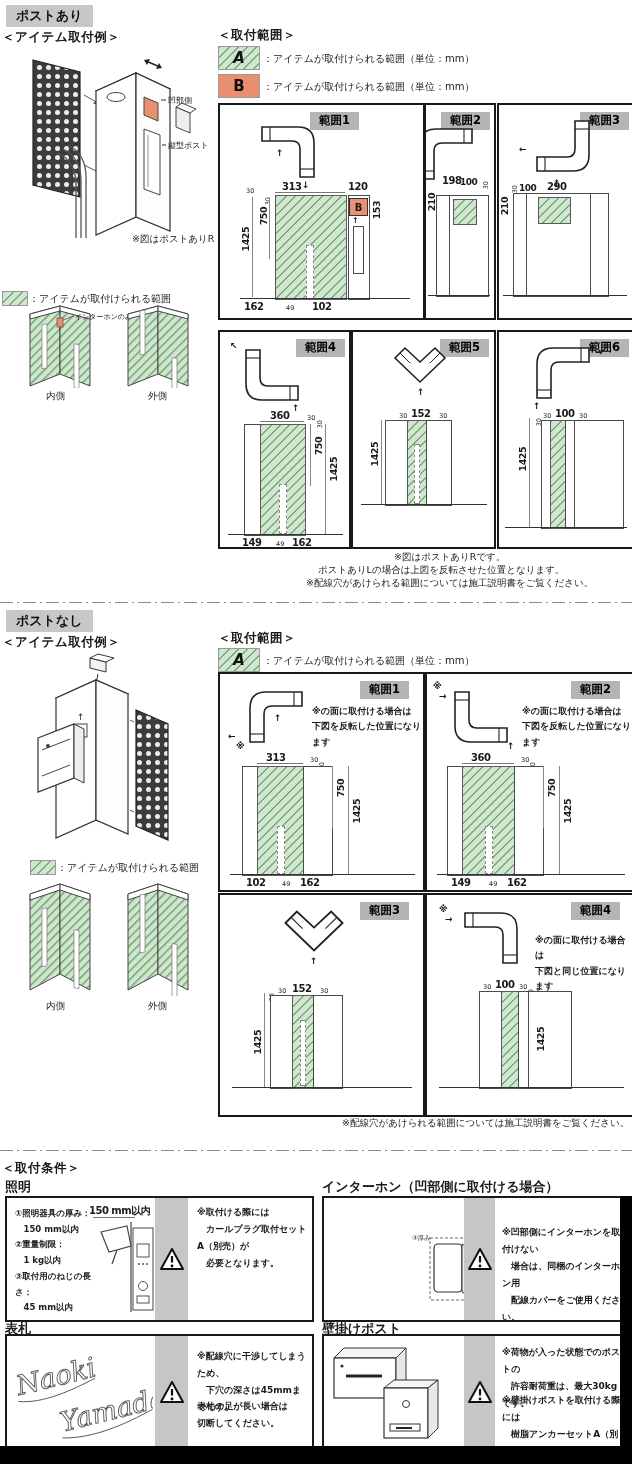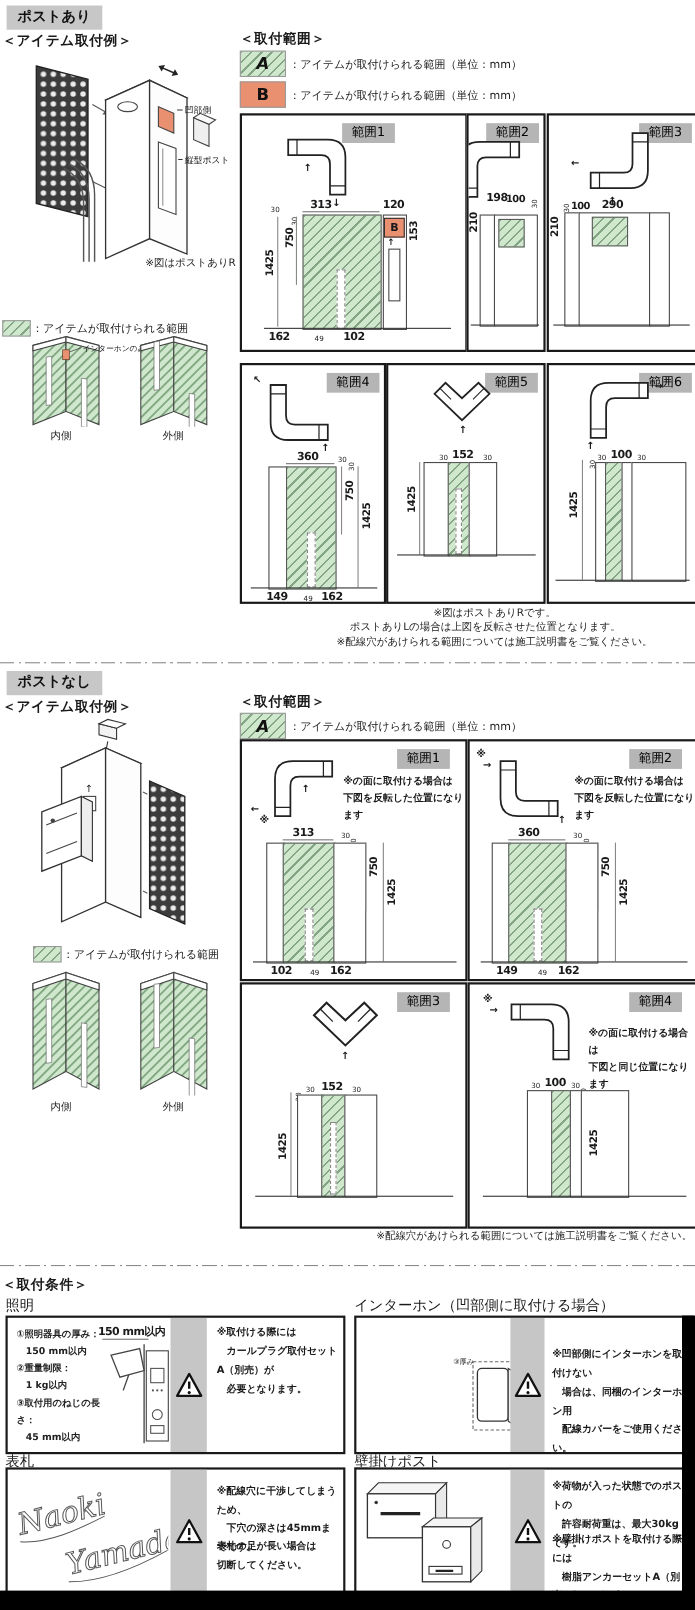--- a/index.html
+++ b/index.html
@@ -6,39 +6,39 @@
   .page{position:relative;width:632px;height:1464px;background:#fff;overflow:hidden;
         font-family:"DejaVu Sans","Liberation Sans",sans-serif;color:#1a1a1a}
   .abs{position:absolute}
   .badge{position:absolute;background:#c7c7c7;color:#111;font-weight:bold;font-size:13px;padding:3px 10px;line-height:1.2}
   .stitle{position:absolute;font-weight:bold;font-size:12.5px;letter-spacing:.5px}
   .leg-swatch{position:absolute;display:flex;align-items:center;justify-content:center;
               font-weight:bold;font-style:italic;font-size:15px;color:#111;border:1px solid #9a9a9a}
   .hatch{background-color:#cfe8cd;background-image:repeating-linear-gradient(135deg,rgba(70,110,70,.55) 0 1.4px,rgba(0,0,0,0) 1.4px 6.5px)}
   .leg-text{position:absolute;font-size:10px;white-space:nowrap}
   .rbox{position:absolute;background:#fff;border:2px solid #191919;overflow:hidden}
-  .rtag{position:absolute;top:7px;background:#b5b5b5;color:#000;font-weight:normal;font-size:11.5px;padding:2px 9px;line-height:1.2}
+  .rtag{position:absolute;top:7px;background:#b5b5b5;color:#000;font-weight:bold;font-size:11.5px;padding:2px 9px;line-height:1.2}
   .wall{position:absolute;border:1px solid #4a4a4a;background:#fff}
   .grect{position:absolute;border:1px solid #5a5a5a}
   .ground{position:absolute;border-top:1.5px solid #333}
   .dimb{position:absolute;font-size:10px;font-weight:bold;letter-spacing:-.5px;white-space:nowrap}
   .f9{font-size:9px}
   .dims{position:absolute;font-size:6.5px;white-space:nowrap}
   .vdim{position:absolute;writing-mode:vertical-rl;transform:rotate(180deg);font-size:9.5px;font-weight:bold;letter-spacing:-.5px}
   .vdims{position:absolute;writing-mode:vertical-rl;transform:rotate(180deg);font-size:6.5px}
   .slot{position:absolute;background:#fff;border:1px dashed #888}
   .arr{position:absolute;font-size:9px;font-weight:bold;line-height:1}
   .star{position:absolute;font-size:9px;font-weight:bold;line-height:1}
   .pnote{position:absolute;font-size:7.5px;line-height:1.5;white-space:pre-line}
   .bnote{position:absolute;font-size:9px;font-weight:bold;line-height:1.7;white-space:pre-line}
   .n10{position:absolute;font-size:9.5px;white-space:nowrap}
   .divider{position:absolute;left:0;width:632px;height:1px;
            background-image:repeating-linear-gradient(90deg,#8c8c8c 0 13px,transparent 13px 17px,#8c8c8c 17px 19px,transparent 19px 23px)}
   .cbox{position:absolute;background:#fff;border:2px solid #191919;overflow:hidden}
-  .ctitle{position:absolute;font-weight:normal;font-size:13px;white-space:nowrap}
+  .ctitle{position:absolute;font-weight:bold;font-size:13px;white-space:nowrap}
   .gstrip{position:absolute;top:0;bottom:0;background:#c6c6c6;display:flex;align-items:center;justify-content:center}
   .cnote{position:absolute;font-size:9px;font-weight:bold;line-height:1.9;white-space:pre-line}
   .cspec{position:absolute;font-size:8.5px;line-height:1.85;white-space:pre-line;font-weight:bold;color:#222}
   .dline{position:absolute;border-top:1px solid #777}
   .vline{position:absolute;border-left:1px solid #888}
   .plan{position:absolute}
   .isolabel{font-size:8px;fill:#111}
   .blackbar{position:absolute;background:#000}
 </style>
 </head>

